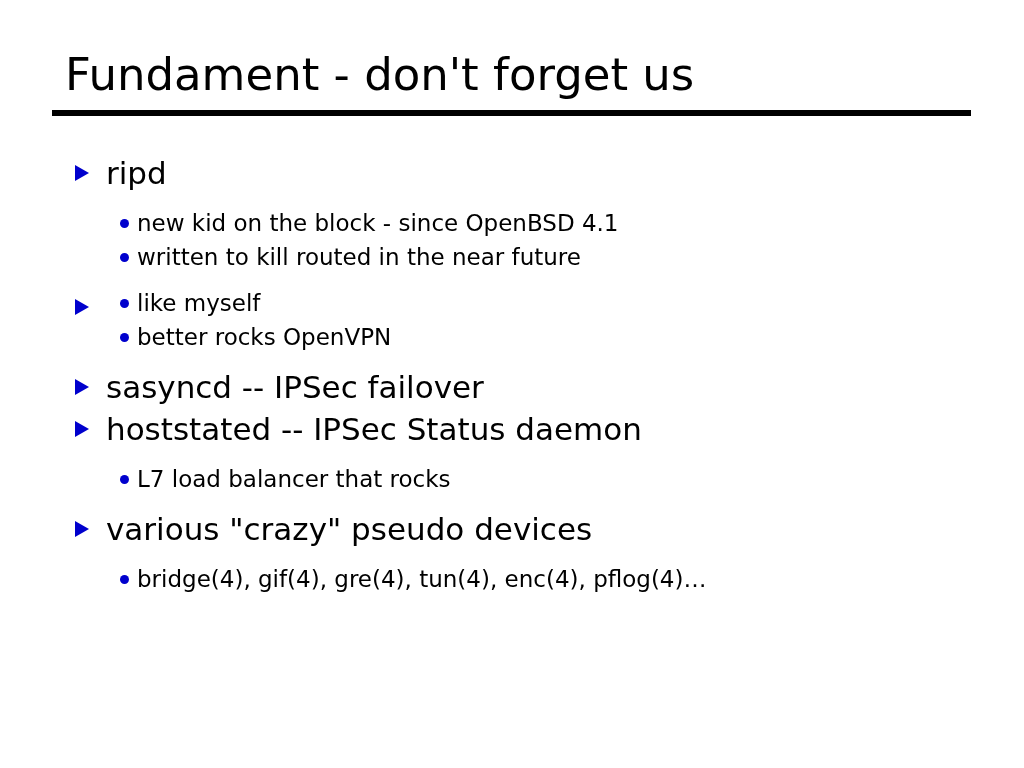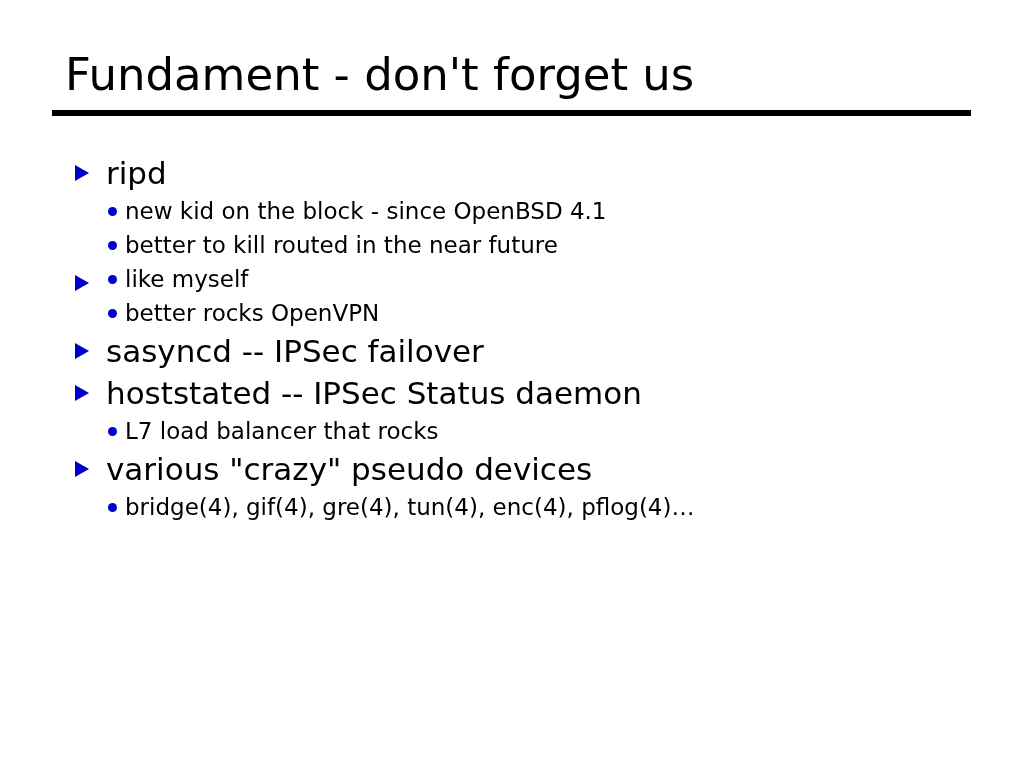--- a/index.html
+++ b/index.html
@@ -79,21 +79,21 @@
     width: 0;
     height: 0;
     border-top: 8px solid transparent;
     border-bottom: 8px solid transparent;
     border-left: 14px solid #0000cd;
   }
 
   
   ul.sub {
     list-style: none;
-    margin: 0;
+    margin: 12px;
     padding: 0;
   }
 
   
   li.lvl2 {
     position: relative;
     padding-left: 59px;
     font-size: 23px;
     line-height: 34px;
     color: #000000;
@@ -128,21 +128,21 @@
         <span class="bullet-tri"></span>
         <span class="txt">ripd</span>
       </li>
       <ul class="sub">
         <li class="lvl2">
           <span class="bullet-dot"></span>
           <span class="txt">new kid on the block - since OpenBSD 4.1</span>
         </li>
         <li class="lvl2">
           <span class="bullet-dot"></span>
-          <span class="txt">better to kill routed in the near future</span>
+          <span class="txt">written to kill routed in the near future</span>
         </li>
       </ul>
 
       <li class="lvl1">
         <span class="bullet-tri"></span>
       </li>
       <ul class="sub">
         <li class="lvl2">
           <span class="bullet-dot"></span>
           <span class="txt">like myself</span>

